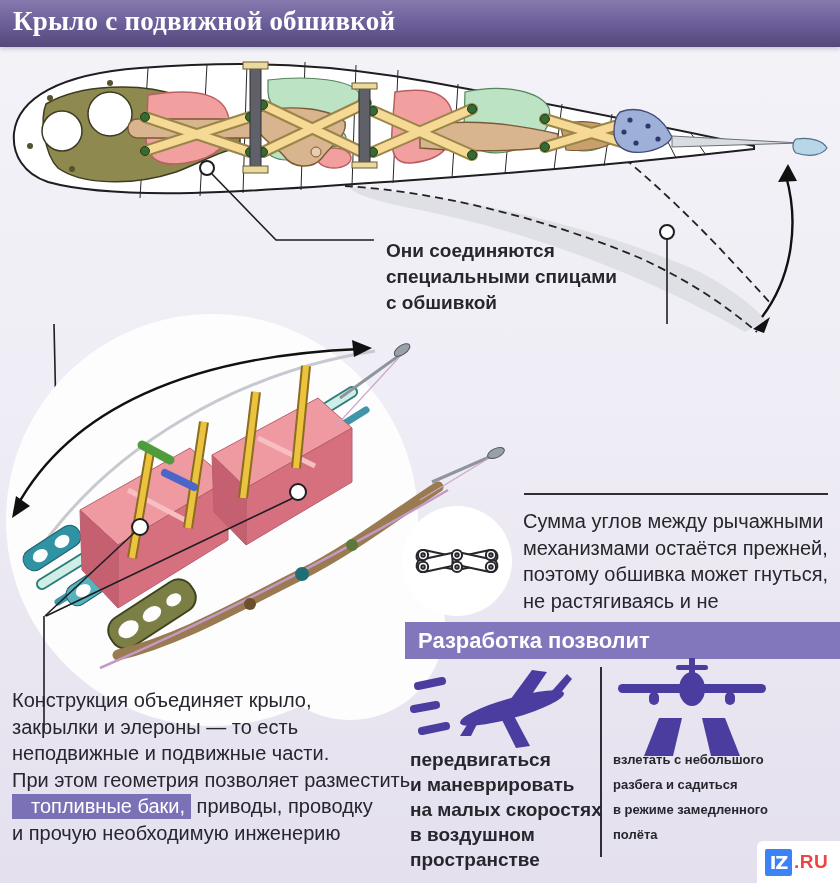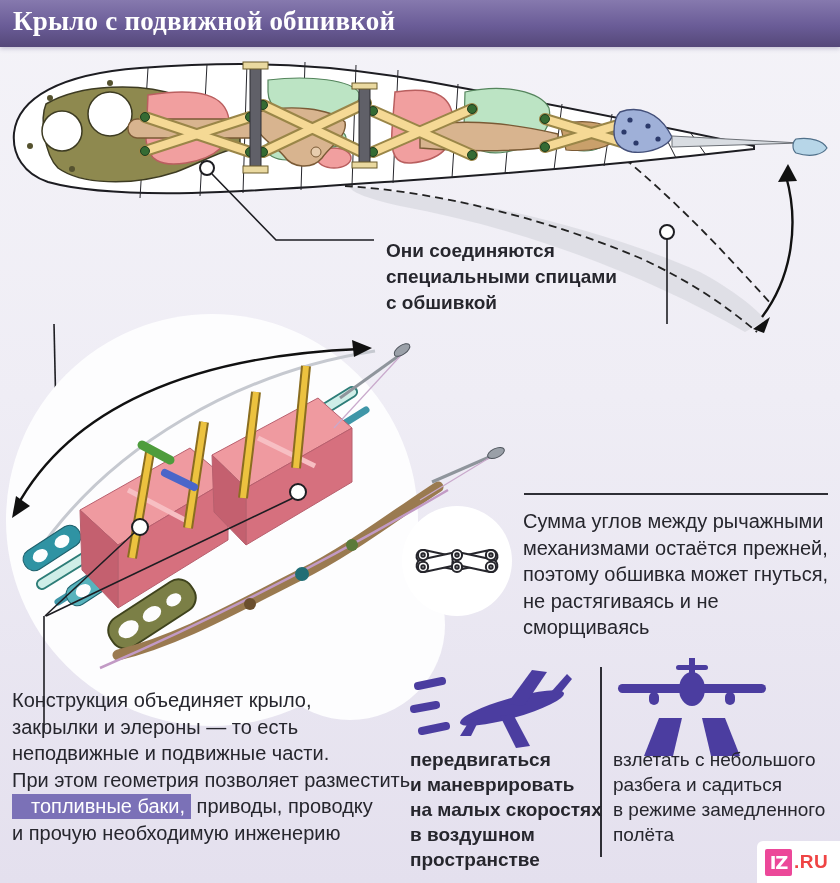--- a/index.html
+++ b/index.html
@@ -25,35 +25,35 @@
   #callout-right{left:523px;top:330px;}
   #sum-text{left:523px;top:508px;}
   #divider-sum{position:absolute;left:524px;top:493px;width:304px;height:2px;background:#2e2e35;}
   #dev-bar{
     position:absolute;left:405px;top:622px;width:435px;height:37px;
     background:#8277bd;color:#fff;font-weight:700;font-size:22px;line-height:37px;
     padding-left:13px;box-sizing:border-box;
   }
   #col-divider{position:absolute;left:600px;top:667px;width:2px;height:190px;background:#2e2e35;}
   #benefit1-text{left:410px;top:747px;font-weight:700;font-size:19px;line-height:25px;}
-  #benefit2-text{left:613px;top:747px;font-weight:400;font-size:19px;line-height:25px;}
+  #benefit2-text{left:613px;top:747px;font-weight:700;font-size:13px;line-height:25px;}
   #construction-note{left:12px;top:687px;}
   #construction-note .hl{background:#7b71b7;color:#fff;padding:1px 6px 2px 19px;}
   #sum-icon-wrap{
     position:absolute;left:402px;top:506px;width:110px;height:110px;border-radius:50%;
     background:#fff;display:flex;align-items:center;justify-content:center;
   }
   #benefit1-icon{position:absolute;left:408px;top:664px;}
   #benefit2-icon{position:absolute;left:612px;top:658px;}
   #logo{
     position:absolute;left:757px;top:841px;width:83px;height:42px;background:#fff;
     border-radius:6px 0 0 0;display:flex;align-items:center;
   }
   #logo .sq{
-    width:27px;height:27px;background:#ec4899;margin-left:8px;border-radius:2px;
+    width:27px;height:27px;background:#3b82f6;margin-left:8px;border-radius:2px;
     color:#fff;font-weight:700;font-size:18px;line-height:27px;text-align:center;
     letter-spacing:-1px;font-family:"DejaVu Sans",sans-serif;
   }
   #logo .ru{color:#ef4444;font-weight:700;font-size:19px;margin-left:2px;letter-spacing:.5px;}
   svg{display:block;}
   #art{position:absolute;left:0;top:0;}
 </style>
 </head>
 <body>
 
@@ -320,20 +320,23 @@
         <circle cx="94" cy="26" r="2"></circle>
           <circle cx="94" cy="40" r="2"></circle>
       </g>
     </svg>
   </div>
   <div id="sum-text" class="txt t-reg">Сумма углов между рычажными
 механизмами остаётся прежней,
 поэтому обшивка может гнуться,
 не растягиваясь и не сморщиваясь</div>
 
+  <div id="dev-bar">
+    <span>Разработка позволит</span>
+  </div>
   <div id="col-divider"></div>
 
   <div id="benefit1-icon">
     <svg width="168" height="86" viewBox="0 0 168 86">
       <g fill="#4b3da0">
         <g stroke="#4b3da0" stroke-width="8" stroke-linecap="round">
           <line x1="10" y1="22" x2="34" y2="17"></line>
           <line x1="6" y1="45" x2="28" y2="41"></line>
           <line x1="14" y1="67" x2="38" y2="62"></line>
         </g>

